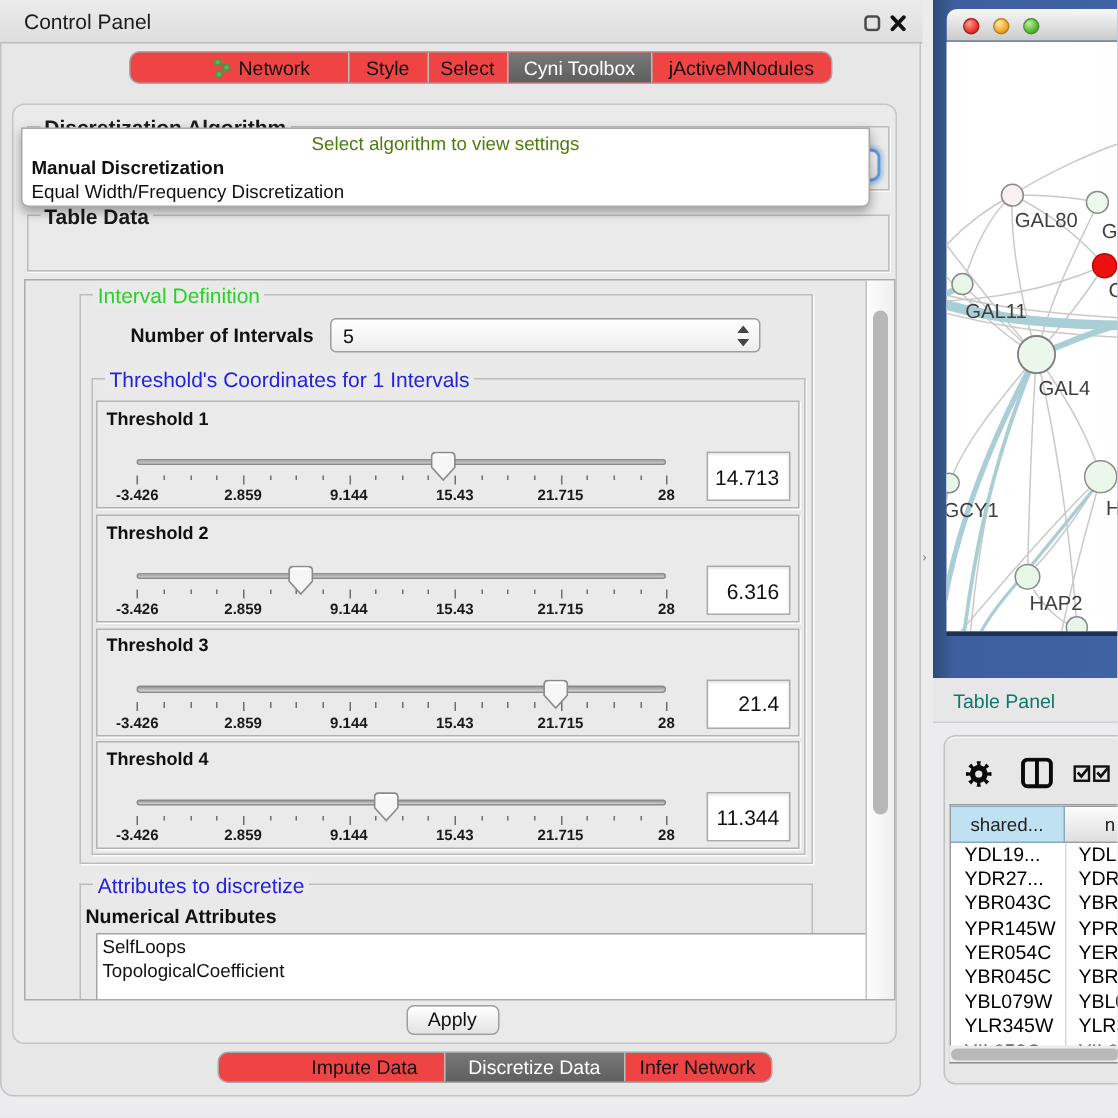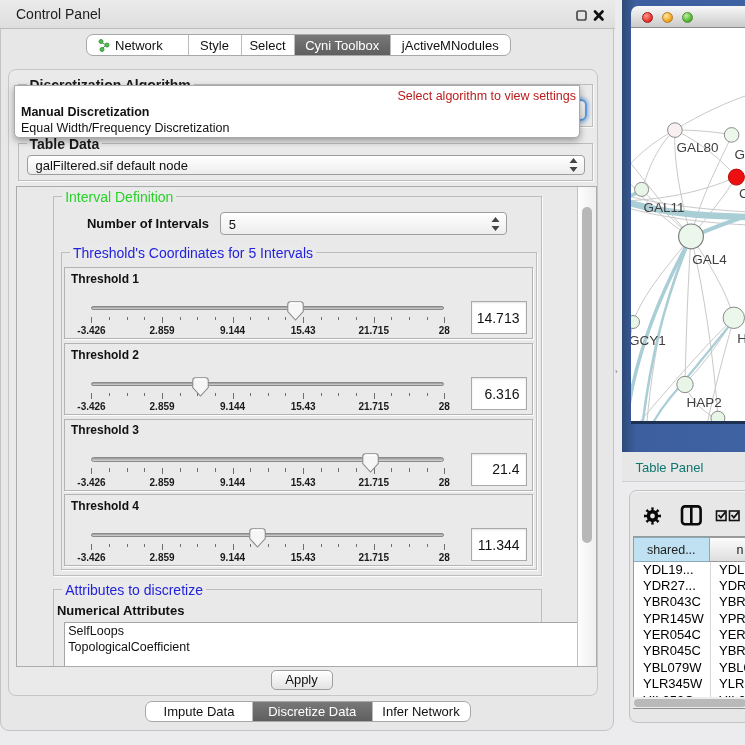--- a/index.html
+++ b/index.html
@@ -5,21 +5,21 @@
 * { margin:0; padding:0; box-sizing:border-box; }
 html,body { width:745px; height:745px; overflow:hidden; }
 body { font-family:"Liberation Sans", sans-serif; background:#ececee; position:relative; }
 .abs { position:absolute; }
 
 
 #cpwin { left:0; top:0; width:614px; height:731px; background:#e7e7e7; border:1px solid #c3c3c3; border-radius:0 0 9px 9px; }
 #cptitle { left:0; top:0; width:615px; height:29px; background:linear-gradient(#ebebeb,#dedede); border-bottom:1px solid #bdbdbd; }
 #cptitle .t { position:absolute; left:16px; top:6px; font-size:14px; color:#1d1d1d; }
 
-.seg { background:#ffffff; border:1px solid #a8a8a8; border-radius:7px; display:flex; align-items:stretch; overflow:hidden; }
+.seg { background:#ef4444; border:1px solid #a8a8a8; border-radius:7px; display:flex; align-items:stretch; overflow:hidden;padding-left:44px; }
 .seg .tab { font-size:13px; color:#111; display:flex; align-items:center; justify-content:center; border-left:1px solid #bcbcbc; }
 .seg .tab:first-child { border-left:none; }
 .seg .tab.sel { background:linear-gradient(#787878,#5f5f5f); color:#fff; }
 #toptabs { left:86px; top:34px; height:22px; }
 #bottabs { left:145px; top:701px; height:21px; }
 
 
 #content { left:8px; top:69px; width:590px; height:627px; background:#eaeaea; border:1px solid #c6c6c6; border-radius:8px; }
 
 .titled { border:1px solid #bdbdbd; box-shadow:1px 1px 0 rgba(255,255,255,.8); }
@@ -229,45 +229,38 @@
 
 <div class="abs" style="left:562px; top:98.5px; width:25px; height:22.5px; border-radius:6px; background:linear-gradient(#fdfdfd,#e3e3e3); border:2.5px solid #5e9ad8; box-shadow:0 0 3px 1.5px rgba(90,150,215,.5), inset 0 0 2px rgba(90,150,215,.35);">
   <svg class="abs" style="left:8px; top:3px;" width="8" height="12" viewBox="0 0 8 12">
       <path d="M4,0 L7.4,4.4 L0.6,4.4 Z" fill="#555"></path>
       <path d="M4,12 L7.4,7.6 L0.6,7.6 Z" fill="#555"></path>
     </svg>
 </div>
 
 <div class="abs titled" style="left:17.5px; top:143px; width:575px; height:38px;">
   <div class="tlabel" style="font-weight:bold; color:#1a1a1a;">Table Data</div>
-  <div class="combo abs" style="left:8px; top:11px; width:558px; height:20px;">
-    <div class="v">galFiltered.sif default node</div>
-    <svg class="ar" viewBox="0 0 9 14">
-        <path d="M4.5,0 L8.5,5 L0.5,5 Z" fill="#444"></path>
-        <path d="M4.5,14 L8.5,9 L0.5,9 Z" fill="#444"></path>
-      </svg>
-  </div>
 </div>
 
 <div class="abs" id="scrollp">
 
   <div class="abs titled" style="left:36.5px; top:9.8px; width:489px; height:380px;">
     <div class="tlabel" style="color:#28d228;">Interval Definition</div>
   </div>
   <div class="abs" style="left:70.3px; top:29.5px; font-weight:bold; font-size:13px; color:#111;">Number of Intervals</div>
   <div class="combo abs" style="left:203px; top:25.5px; width:287px; height:23px;">
     <div class="v">5</div>
     <svg class="ar" viewBox="0 0 9 14">
         <path d="M4.5,0 L8.5,5 L0.5,5 Z" fill="#444"></path>
         <path d="M4.5,14 L8.5,9 L0.5,9 Z" fill="#444"></path>
       </svg>
   </div>
 
   <div class="abs titled" style="left:44.3px; top:65.5px; width:475.6px; height:318.4px;">
-    <div class="tlabel" style="color:#2222dd;">Threshold's Coordinates for 5 Intervals</div>
+    <div class="tlabel" style="color:#2222dd;">Threshold's Coordinates for 1 Intervals</div>
   </div>
   <div id="thrblocks">
       <div class="thrblock" style="top:80.5px;">
         <div class="lb">Threshold 1</div>
         <div style="position:absolute;left:26px;top:37.8px;width:352.8px;height:4.5px;border-radius:2.5px;background:linear-gradient(#969696,#d6d6d6);border:0.5px solid #8a8a8a;"></div>
         <div style="position:absolute;left:26.0px;top:48.5px;width:1px;height:6.2px;background:#6e6e6e;"></div>
         <div style="position:absolute;left:43.6px;top:48.5px;width:1px;height:3.5px;background:#6e6e6e;"></div>
         <div style="position:absolute;left:61.3px;top:48.5px;width:1px;height:3.5px;background:#6e6e6e;"></div>
         <div style="position:absolute;left:78.9px;top:48.5px;width:1px;height:3.5px;background:#6e6e6e;"></div>
         <div style="position:absolute;left:96.6px;top:48.5px;width:1px;height:6.2px;background:#6e6e6e;"></div>
@@ -430,16 +423,16 @@
 
 <div class="abs seg" id="bottabs">
   <div class="tab" style="width:106px;">Impute Data</div>
   <div class="tab sel" style="width:119.5px;">Discretize Data</div>
   <div class="tab" style="width:98px;">Infer Network</div>
 </div>
 
 <div class="abs" style="left:615px; top:367px; font-size:8px; color:#777;">›</div>
 
 <div class="abs" id="popup">
-  <div class="r" style="top:2px; text-align:right; color:#b91c1c;">Select algorithm to view settings</div>
+  <div class="r" style="top:2px; text-align:center; color:#4d7c0f;">Select algorithm to view settings</div>
   <div class="r" style="top:34.5px; padding-left:3px;">Equal Width/Frequency Discretization</div>
   <div class="r" style="top:18.5px; font-weight:bold; padding-left:3px;">Manual Discretization</div>
 </div>
 
 </body></html>

